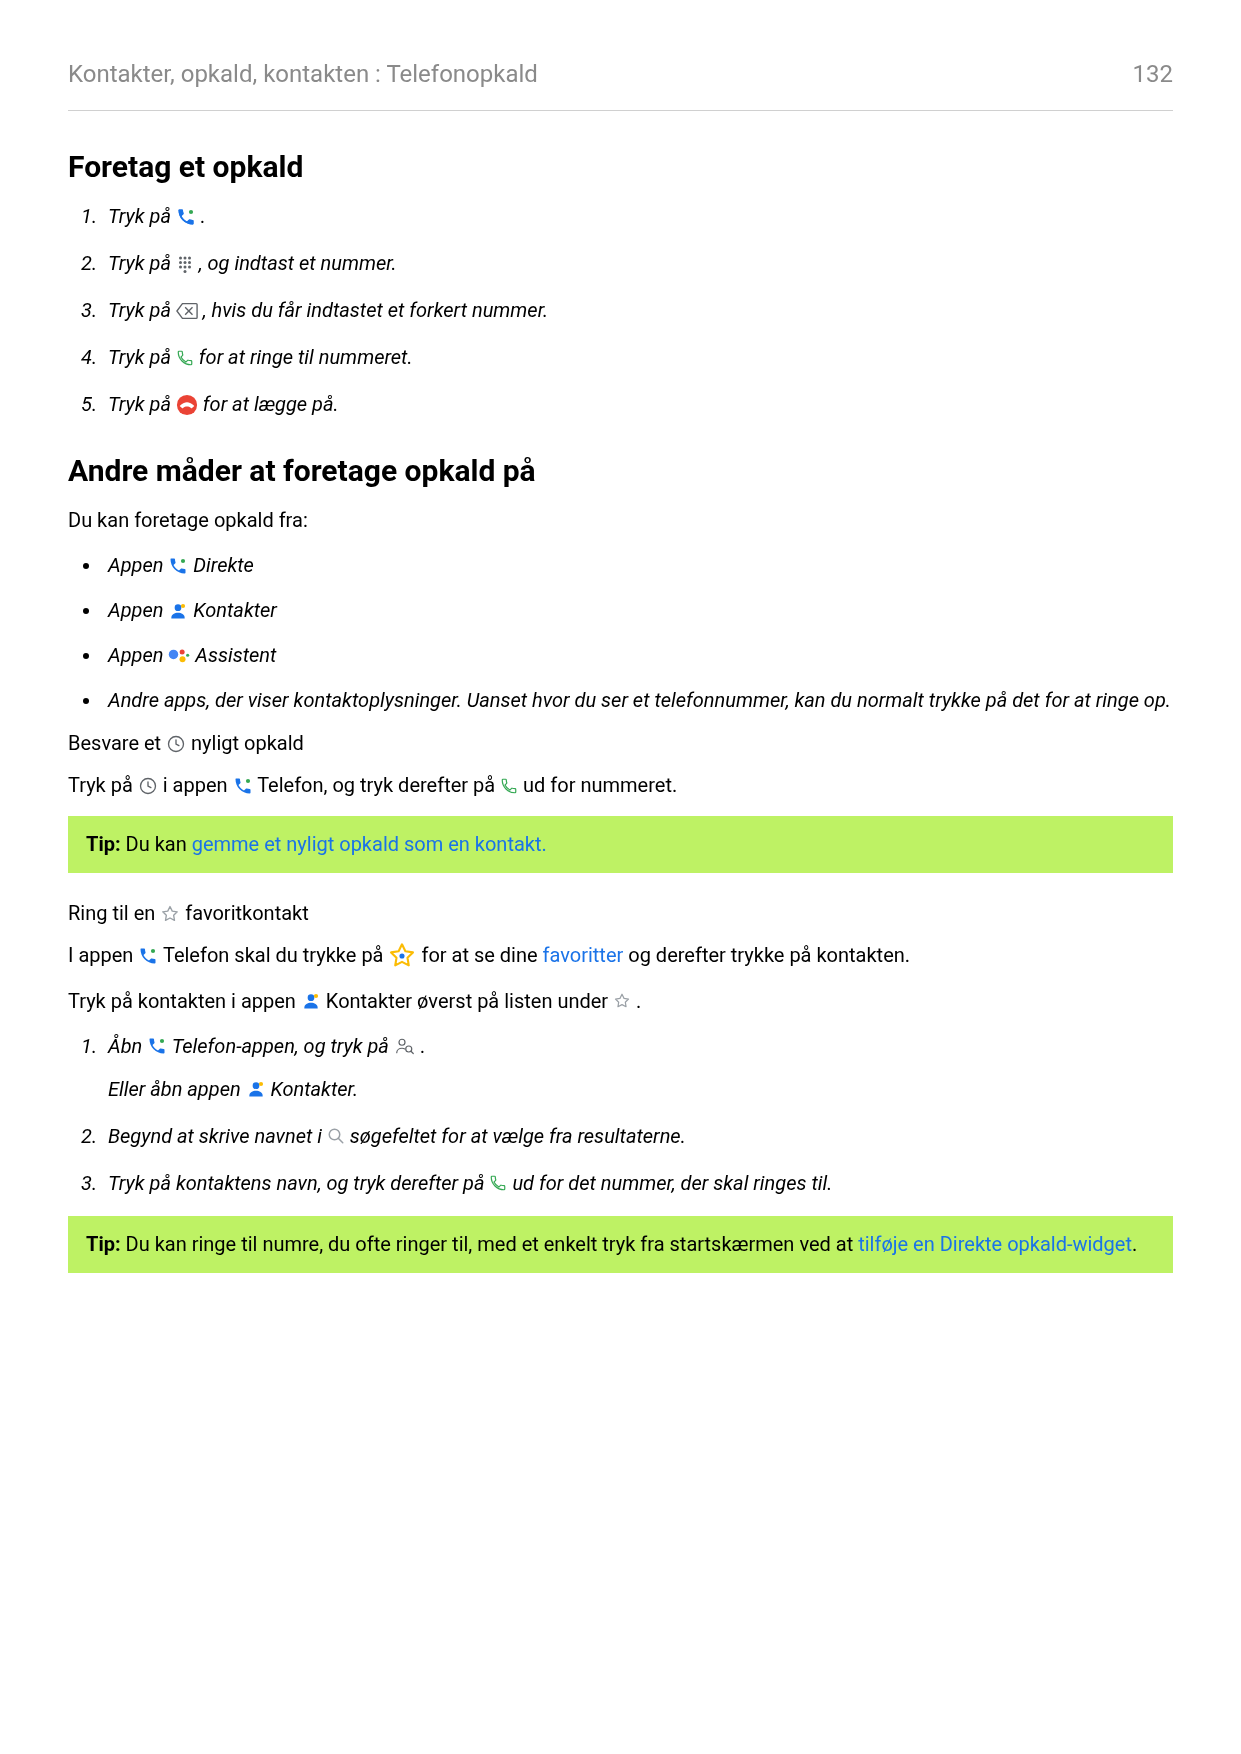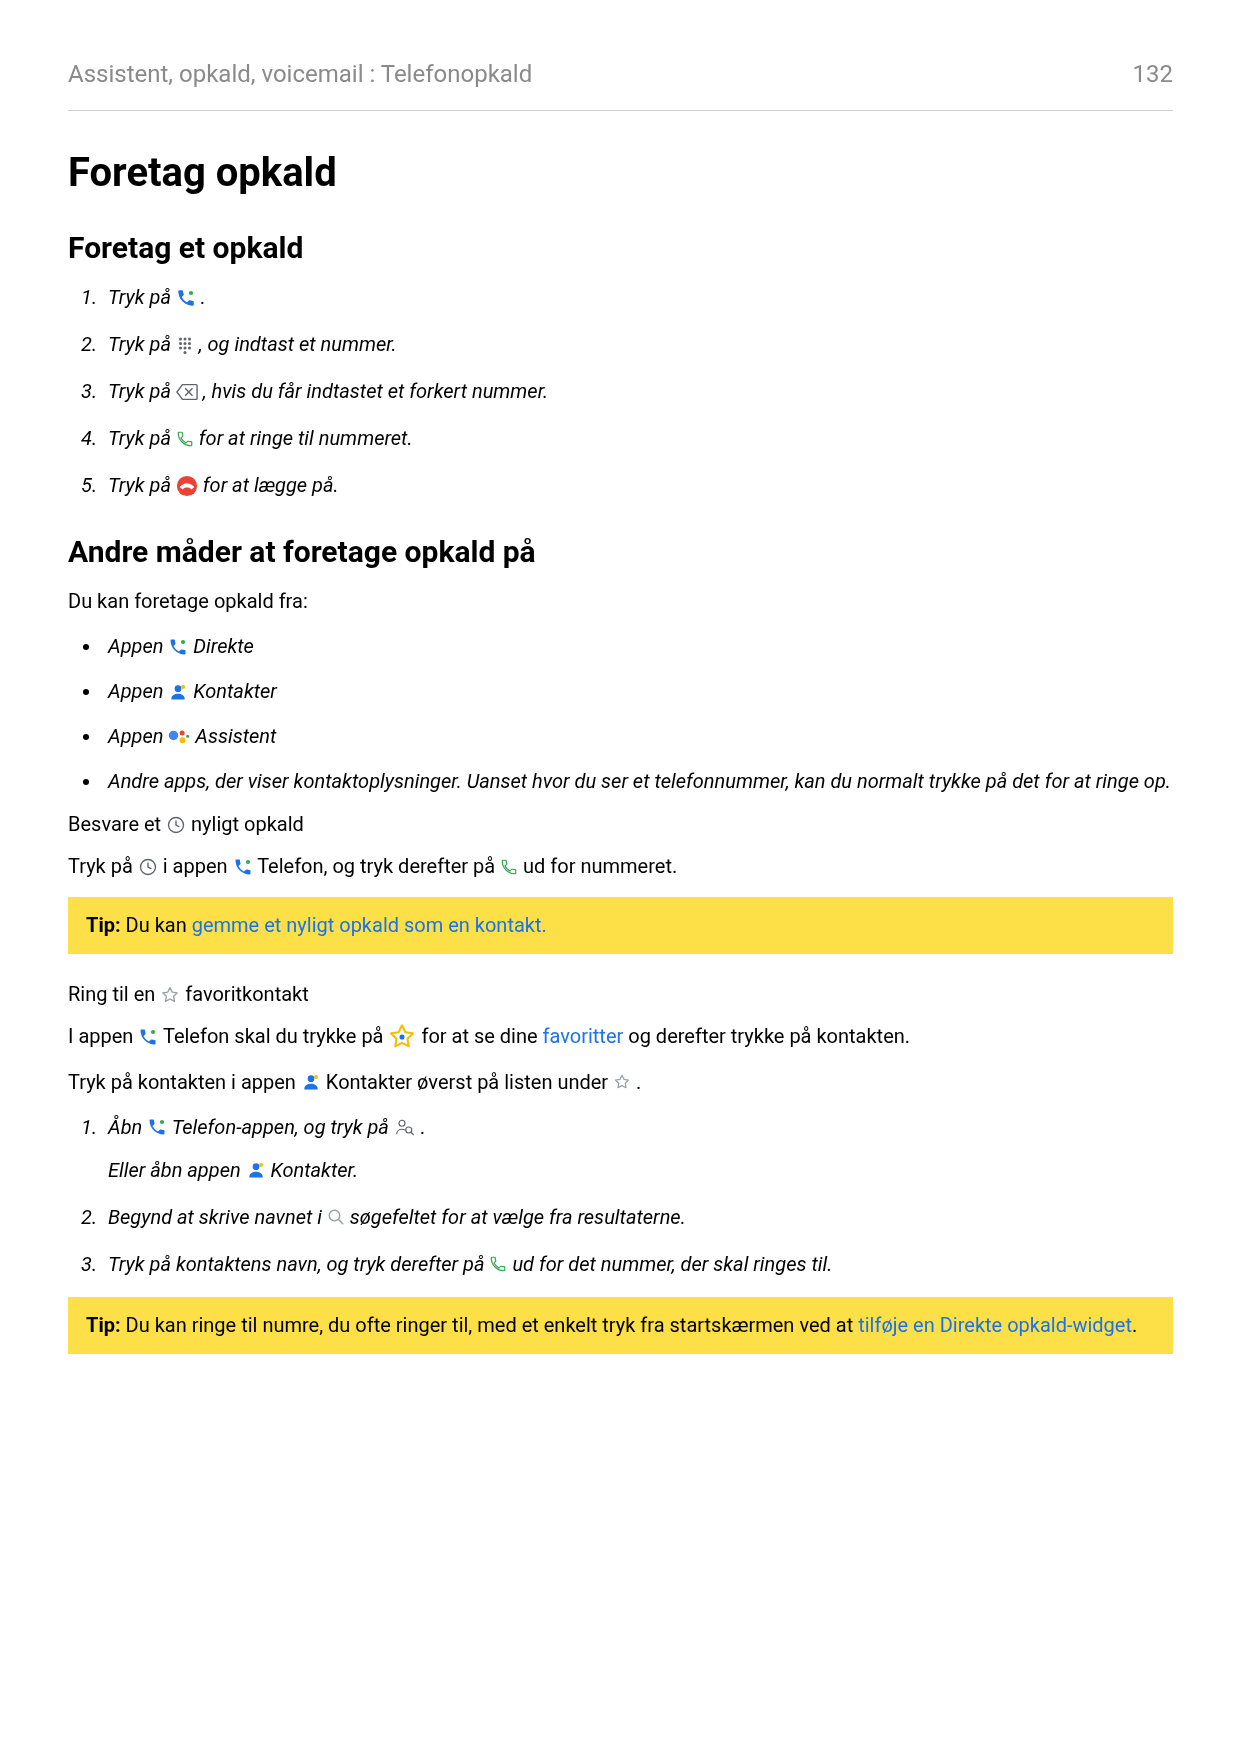--- a/index.html
+++ b/index.html
@@ -67,21 +67,21 @@
     line-height: 1.45;
     margin-bottom: 16px;
     padding-left: 6px;
   }
   p.body {
     font-size: 20px;
     margin: 0 0 16px 0;
     line-height: 1.45;
   }
   .tip-box {
-    background: #fde047;
+    background: #bef264;
     padding: 14px 18px;
     font-size: 20px;
     line-height: 1.45;
     margin: 0 0 28px 0;
   }
   .tip-label {
     font-weight: 700;
   }
   a.link {
     color: #1a73e8;
@@ -108,26 +108,25 @@
 
     <g id="phone-app-path">
       <path d="M6.6 10.8c1.4 2.8 3.8 5.1 6.6 6.6l2.2-2.2c.3-.3.7-.4 1-.2 1.1.4 2.3.6 3.6.6.6 0 1 .4 1 1v3.4c0 .6-.4 1-1 1C10.6 21 3 13.4 3 4c0-.6.4-1 1-1h3.4c.6 0 1 .4 1 1 0 1.2.2 2.5.6 3.6.1.4 0 .8-.2 1l-2.2 2.2z"></path>
     </g>
   </defs>
 </svg>
 
 <div class="page">
 
   <div class="header-row">
-    <span>Assistent, opkald, voicemail : Telefonopkald</span>
+    <span>Kontakter, opkald, kontakten : Telefonopkald</span>
     <span>132</span>
   </div>
   <hr class="hr">
 
-  <h1>Foretag opkald</h1>
 
   <h2>Foretag et opkald</h2>
   <ol>
     <li>
       <span>Tryk på </span>
       <span class="icon">
         <svg width="20" height="20" viewBox="0 0 24 24">
             <use href="#phone-app-path" fill="#1a73e8"></use>
             <path d="M4 3h3.4c.6 0 1 .4 1 1 0 1.2.2 2.5.6 3.6.1.4 0 .8-.2 1l-2.2 2.2" fill="none"></path>
             <path d="M6.6 10.8c1.4 2.8 3.8 5.1 6.6 6.6" fill="none"></path>

